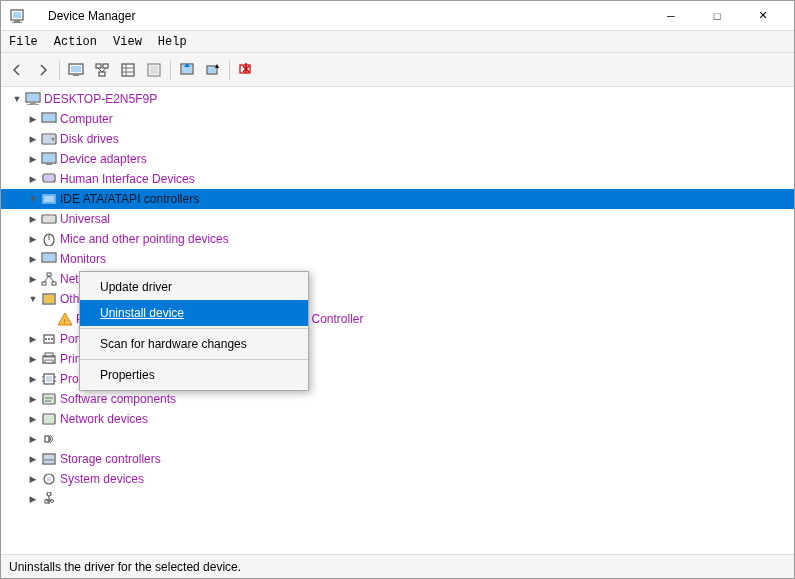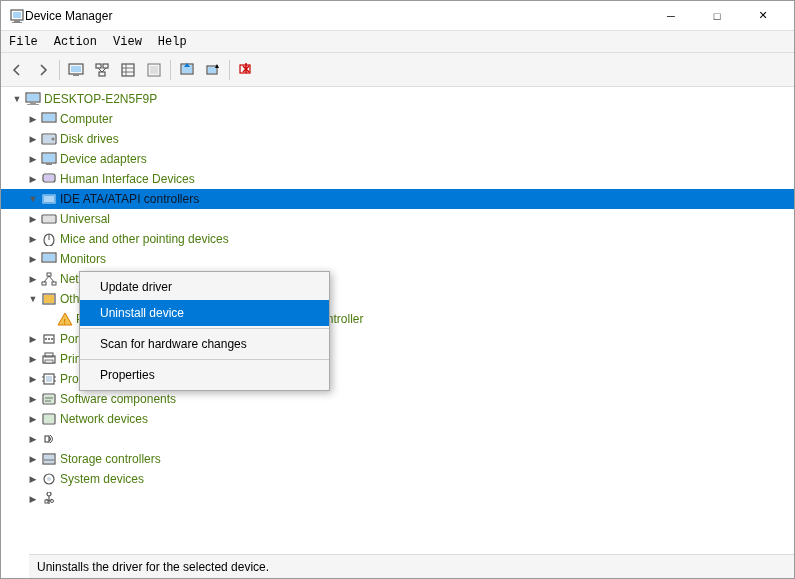--- a/index.html
+++ b/index.html
@@ -24,21 +24,21 @@
       background: #ffffff;
       display: flex;
       align-items: center;
       justify-content: space-between;
       padding: 0 8px;
       border-bottom: 1px solid #e0e0e0;
     }
     .title-bar-left {
       display: flex;
       align-items: center;
-      gap: 0;
+      gap: 23px;
       justify-content: center;
     }
     .title-icon {
       width: 16px;
       height: 16px;
     }
     .title-text {
       font-size: 12px;
       color: #000;
     }
@@ -139,66 +139,66 @@
       height: 16px;
       margin-right: 3px;
       flex-shrink: 0;
       display: flex;
       align-items: center;
       justify-content: center;
       font-size: 12px;
     }
     .item-text {
       font-size: 12px;
-      color: #4d7c0f;
+      color: #a21caf;
     }
     .indent-1 { padding-left: 8px; }
     .indent-2 { padding-left: 24px; }
     .indent-3 { padding-left: 40px; }
     
     .context-menu {
       position: absolute;
       left: 78px;
       top: 184px;
-      width: 251px;
+      width: 230px;
       background: #f5f5f5;
       border: 1px solid #aaa;
       box-shadow: 2px 2px 8px rgba(0,0,0,0.3);
       z-index: 100;
       padding: 2px 0;
     }
     .ctx-item {
       display: flex;
       align-items: center;
       height: 26px;
       padding: 0 20px;
       cursor: pointer;
       font-size: 12px;
       color: #000;
     }
     .ctx-item.highlighted {
       background: #0078d7;
       color: #fff;
+      text-decoration: underline;
     }
     .ctx-item.bold { font-weight: 400; }
     .ctx-separator {
       height: 1px;
       background: #ccc;
       margin: 2px 0;
     }
     .status-bar {
       height: 24px;
       background: #f5f5f5;
       border-top: 1px solid #ddd;
       display: flex;
       align-items: center;
       padding: 0 8px;
       font-size: 12px;
       color: #000;
-      margin-left: 28px;
     }
 
     
     .tree-panel::-webkit-scrollbar { width: 14px; }
     .tree-panel::-webkit-scrollbar-track { background: #f5f5f5; }
     .tree-panel::-webkit-scrollbar-thumb { background: #c1c1c1; border: 3px solid #f5f5f5; border-radius: 4px; }
   </style>
 </head>
 <body>
 

